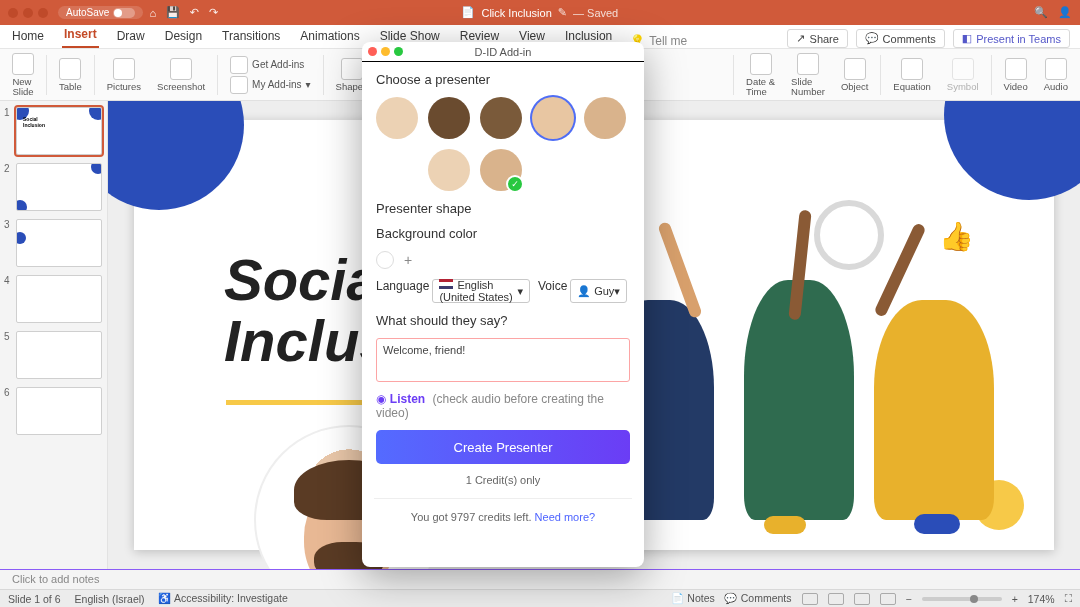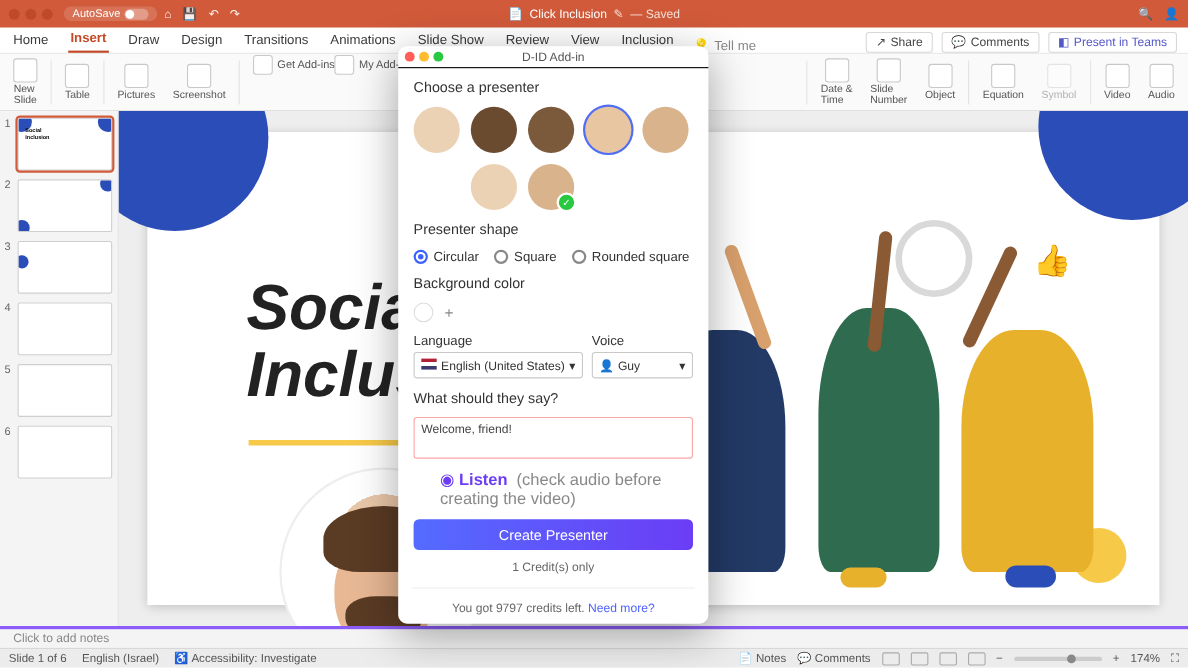--- a/index.html
+++ b/index.html
@@ -15,21 +15,21 @@
   .titlebar .right{margin-left:auto;display:flex;align-items:center;gap:10px;}
   
   .tabs{height:24px;display:flex;align-items:end;gap:16px;padding:0 10px;font-size:12px;color:#3a3a3a;border-bottom:1px solid #e6e6e6;background:#fff;}
   .tabs .tab{padding:5px 2px;cursor:pointer;}
   .tabs .tab.active{color:#C44A27;border-bottom:2px solid #C44A27;font-weight:600;}
   .tabs .right-buttons{margin-left:auto;display:flex;gap:8px;}
   .tabs .rbtn{border:1px solid #d8d8d8;border-radius:3px;padding:2px 8px;font-size:11px;display:flex;align-items:center;gap:4px;color:#444;}
   .tabs .tellme{color:#888;display:flex;align-items:center;gap:4px;font-size:12px;}
   
   .ribbon{height:52px;background:#fafafa;border-bottom:1px solid #e1e1e1;display:flex;align-items:center;padding:0 6px;font-size:10px;color:#555;gap:6px;}
-  .rgroup{display:flex;flex-direction:row;align-items:center;justify-content:center;padding:0 6px;height:100%;}
+  .rgroup{display:flex;flex-direction:column;align-items:center;justify-content:center;padding:0 6px;height:100%;}
   .rgroup.row{flex-direction:row;gap:16px;}
   .rbighdr{display:flex;flex-direction:column;align-items:center;gap:2px;}
   .ricon{width:22px;height:22px;border:1px solid #c9c9c9;border-radius:3px;background:#fff;}
   .ricon.sm{width:18px;height:18px;}
   .rsplit{width:1px;height:40px;background:#e3e3e3;}
   .rlabel{font-size:9.5px;color:#555;text-align:left;line-height:1.05;}
   .addins-line{font-size:10px;color:#555;padding:1px 0;display:flex;align-items:center;gap:4px;}
   
   .workarea{display:flex;height:calc(607px - 25px - 24px - 52px - 20px - 18px);}
   .thumbs{width:108px;background:#f4f4f4;border-right:1px solid #e2e2e2;padding:6px 4px;overflow:hidden;}
@@ -39,21 +39,21 @@
   .thumb.active{outline:2px solid #D05A3A;}
   .thumb .blue-dot{position:absolute;background:#2a4db8;border-radius:50%;}
   .canvas-wrap{flex:1;background:#eeeeee;position:relative;overflow:hidden;}
   .slide{position:absolute;left:50%;top:50%;transform:translate(-50%,-50%);width:920px;height:430px;background:#fff;box-shadow:0 2px 10px rgba(0,0,0,.2);}
   .slide .bluecircle{position:absolute;background:#2a4db8;border-radius:50%;}
   .slide .yellowcircle{position:absolute;background:#f7c948;border-radius:50%;}
   .slide .title{position:absolute;left:90px;top:130px;font-size:58px;font-weight:700;font-style:italic;color:#222;line-height:1.05;}
   .slide .underline{position:absolute;left:92px;top:280px;width:160px;height:5px;background:#f7c948;}
   .slide .avatar-circle{position:absolute;left:120px;top:305px;width:190px;height:190px;border-radius:50%;background:radial-gradient(circle at 50% 35%, #e9c7a9 0 28%, #fff 28% 100%);border:2px solid #eee;overflow:hidden;}
   .slide .people{position:absolute;right:40px;top:60px;width:420px;height:350px;}
-  .notes{height:20px;background:#f4f4f4;border-top:3px solid #8b5cf6;font-size:11px;color:#888;padding:3px 12px;}
+  .notes{height:20px;background:#f4f4f4;border-top:1px solid #8b5cf6;font-size:11px;color:#888;padding:3px 12px;}
   
   .status{height:18px;background:#ececec;border-top:1px solid #d8d8d8;display:flex;align-items:center;font-size:10.5px;color:#555;padding:0 8px;gap:14px;}
   .status .right{margin-left:auto;display:flex;align-items:center;gap:10px;}
   .status .viewbtn{width:16px;height:12px;border:1px solid #aaa;border-radius:2px;}
   .status .slider{width:80px;height:4px;background:#ccc;border-radius:2px;position:relative;}
   .status .slider::after{content:"";width:8px;height:8px;background:#888;border-radius:50%;position:absolute;left:60%;top:-2px;}
   
   .modal{position:absolute;left:362px;top:42px;width:282px;height:525px;background:#fff;border-radius:8px;box-shadow:0 10px 40px rgba(0,0,0,.35);display:flex;flex-direction:column;font-size:12px;color:#333;z-index:50;}
   .modal .mtitle{height:20px;display:flex;align-items:center;justify-content:center;font-size:11px;color:#555;position:relative;border-bottom:1px solid #000000;}
   .modal .mtitle .mac{position:absolute;left:6px;top:5px;display:flex;gap:4px;}
@@ -67,25 +67,25 @@
   .presenter.ring{box-shadow:0 0 0 2px #4f6df5;}
   .radio-row{display:flex;gap:14px;align-items:center;font-size:12px;}
   .radio{display:flex;align-items:center;gap:5px;cursor:pointer;}
   .radio .dot{width:13px;height:13px;border:2px solid #888;border-radius:50%;display:inline-block;position:relative;}
   .radio.checked .dot{border-color:#3b62ff;}
   .radio.checked .dot::after{content:"";position:absolute;inset:2px;border-radius:50%;background:#3b62ff;}
   .bgcolor-row{display:flex;gap:10px;align-items:center;}
   .bgcircle{width:18px;height:18px;border-radius:50%;border:1px solid #ddd;background:#fff;}
   .plus{font-size:14px;color:#888;cursor:pointer;}
   .sel-row{display:flex;gap:8px;}
-  .selcol{flex:1;display:flex;flex-direction:column;gap:3px;}
+  .selcol{flex:1;display:flex;flex-direction:row;gap:3px;}
   .selbox{border:1px solid #c9c9c9;border-radius:3px;height:24px;display:flex;align-items:center;padding:0 6px;font-size:11px;justify-content:space-between;cursor:pointer;}
   .selbox .flag{width:14px;height:10px;background:linear-gradient(#b22234 0 33%,#fff 33% 66%,#3c3b6e 66% 100%);margin-right:4px;display:inline-block;}
   .txtbox{border:1px solid #fca5a5;border-radius:3px;height:44px;padding:5px 6px;font-size:11px;color:#444;}
-  .listen{font-size:15px;color:#888;margin-left:24px;}
+  .listen{font-size:12px;color:#888;}
   .listen .l{color:#6b3df5;font-weight:600;margin-right:4px;}
   .bigbtn{background:linear-gradient(90deg,#546bff,#6b3df5);color:#fff;border:none;border-radius:5px;height:34px;font-size:13px;font-weight:500;cursor:pointer;}
   .credits{text-align:center;font-size:11px;color:#666;}
   .creditsmore{color:#4d63ff;cursor:pointer;}
   .divider{height:1px;background:#eee;margin:2px -2px;}
   
   .illus-person{position:absolute;border-radius:40% 40% 10% 10%;}
 </style>
 </head>
 <body>
@@ -356,34 +356,20 @@
       <div class="presenter" style="background:#ecd2b4;"></div>
       <div class="presenter" style="background:#6a4b2f;"></div>
       <div class="presenter" style="background:#7a5a3a;"></div>
       <div class="presenter ring" style="background:#e8c6a2;"></div>
       <div class="presenter" style="background:#d9b38c;"></div>
       <div class="presenter" style="background:#ecd2b4;margin-left:52px;"></div>
       <div class="presenter sel" style="background:#d9b38c;"></div>
     </div>
 
     <h4>Presenter shape</h4>
-    <div class="radio-row">
-      <label class="radio checked">
-          <span class="dot"></span>
-          <span>Circular</span>
-        </label>
-      <label class="radio">
-          <span class="dot"></span>
-          <span>Square</span>
-        </label>
-      <label class="radio">
-          <span class="dot"></span>
-          <span>Rounded square</span>
-        </label>
-    </div>
 
     <h4>Background color</h4>
     <div class="bgcolor-row">
       <div class="bgcircle"></div>
       <div class="plus">+</div>
     </div>
 
     <div class="sel-row">
       <div class="selcol">
         <span>Language</span>

